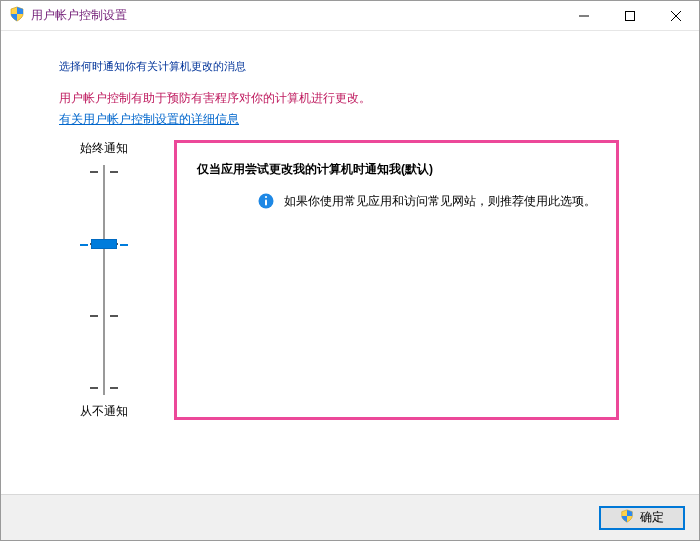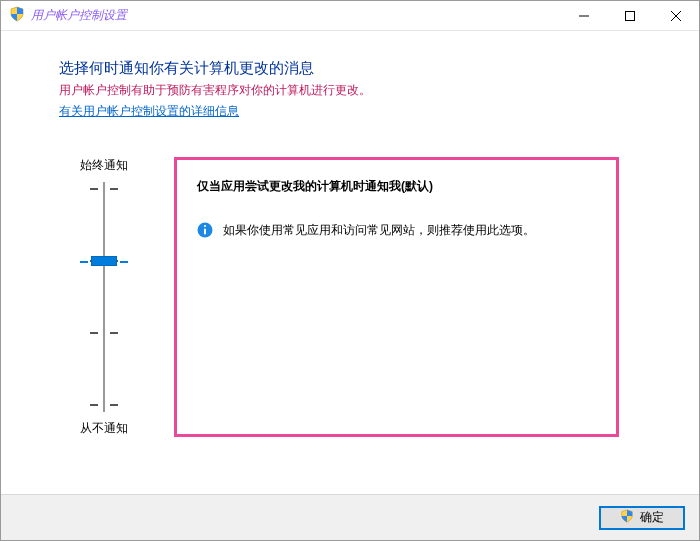--- a/index.html
+++ b/index.html
@@ -20,49 +20,49 @@
     align-items: center;
     border-bottom: 1px solid #e6e6e6;
   }
   .titlebar-left {
     display: flex;
     align-items: center;
     padding-left: 8px;
     gap: 6px;
     flex: 1;
   }
-  .titlebar-title { color: #8b5cf6; font-style: italic; }
+  .titlebar-title { color: #701a75; }
   .titlebar-controls { display: flex; height: 100%; }
   .tb-btn {
     width: 46px;
     display: flex;
     align-items: center;
     justify-content: center;
     color: #000;
   }
   .tb-btn svg { display: block; }
   .content {
     padding: 28px 28px 0 58px;
   }
   .heading {
     color: #003399;
-    font-size: 15px;
-    margin-bottom: 4px;
+    font-size: 11px;
+    margin-bottom: 16px;
   }
   .sub-text {
     color: #be185d;
     font-size: 12px;
     margin-bottom: 4px;
   }
   .link {
     color: #0066cc;
     text-decoration: underline;
     cursor: pointer;
     display: inline-block;
-    margin-bottom: 37px;
+    margin-bottom: 12px;
   }
   .main-area {
     display: flex;
     gap: 25px;
   }
   .slider-col {
     width: 90px;
     display: flex;
     flex-direction: column;
     align-items: center;
@@ -146,21 +146,21 @@
   .detail-list {
     list-style: disc;
     padding-left: 26px;
     flex: 1;
   }
   .detail-list li { margin-bottom: 6px; }
   .recommend-row {
     display: flex;
     gap: 10px;
     align-items: flex-start;
-    margin-top: 12px;
+    justify-content: flex-end;
   }
   .info-icon-wrap { flex-shrink: 0; padding-top: 1px;}
   .recommend-text { line-height: 1.5; }
 
   .button-bar {
     position: absolute;
     bottom: 0;
     left: 0;
     right: 0;
     height: 46px;

